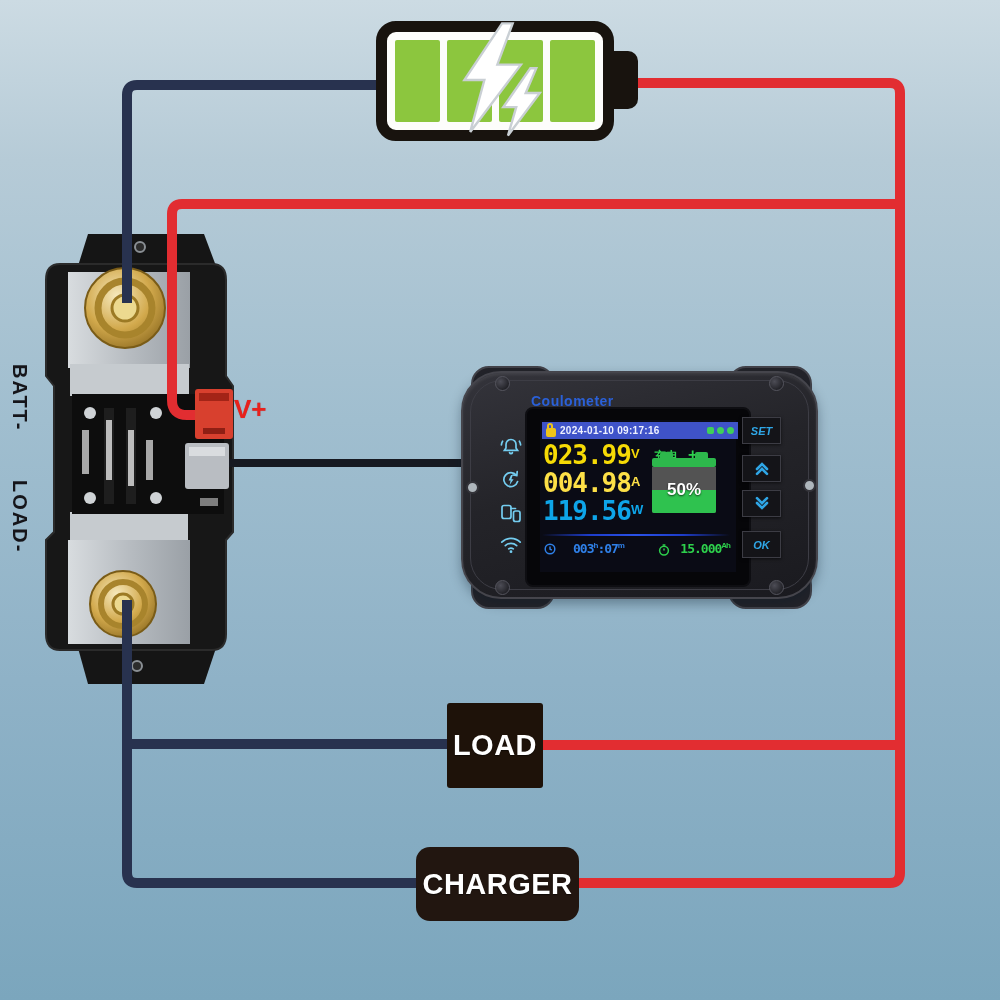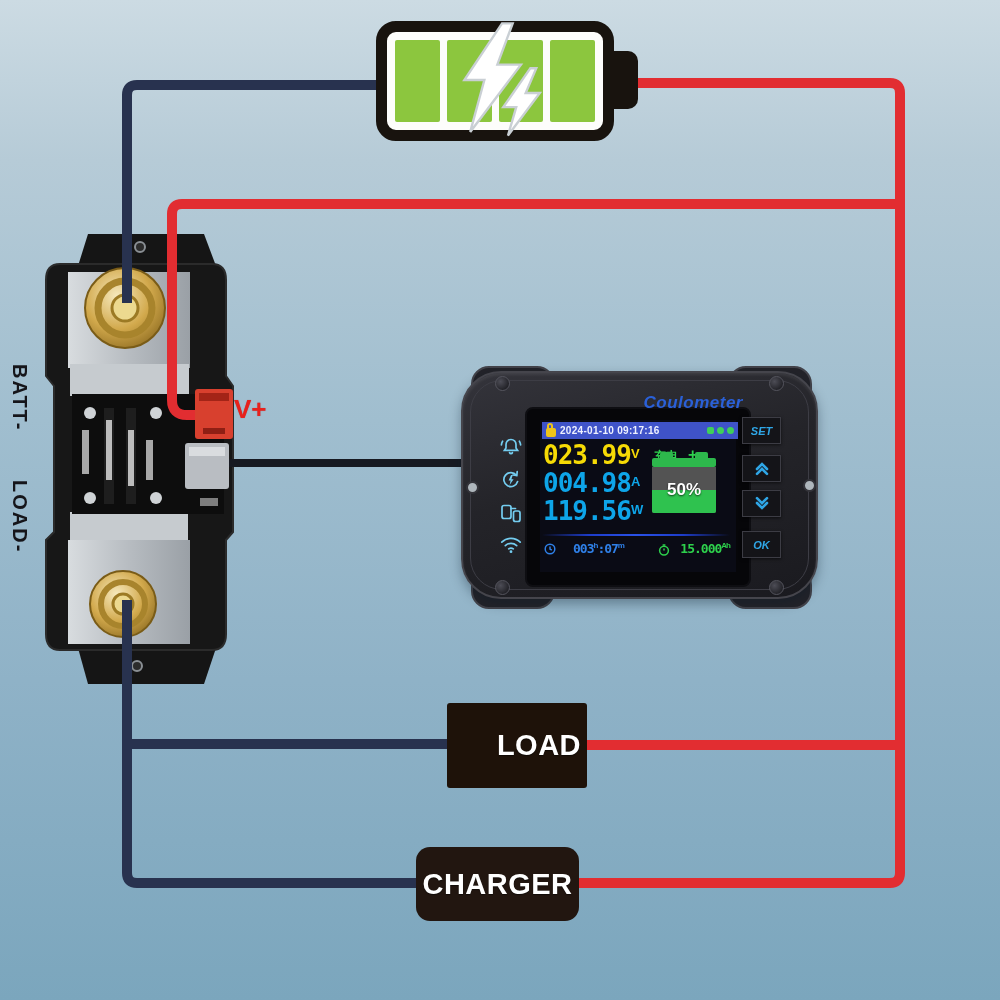--- a/index.html
+++ b/index.html
@@ -18,52 +18,52 @@
 
   
   .vlabel{position:absolute;writing-mode:vertical-rl;font-weight:bold;font-size:20px;color:#15151a;letter-spacing:2px;z-index:4;}
   #batt-minus{left:8px;top:364px;}
   #load-minus{left:8px;top:480px;}
   #vplus{position:absolute;left:234px;top:394px;font-weight:bold;font-size:26px;color:#e8211c;z-index:5;text-shadow:0 0 1px rgba(120,0,0,.4);}
 
   
   .wire-box{position:absolute;display:flex;align-items:center;justify-content:center;color:#fff;
     font-weight:bold;z-index:3;text-shadow:0 1px 1px rgba(0,0,0,.5);}
-  #load-box{left:447px;top:703px;width:96px;height:85px;background:#1e1209;border-radius:3px;font-size:29px;letter-spacing:.5px;padding-left:44px;}
+  #load-box{left:447px;top:703px;width:96px;height:85px;background:#1e1209;border-radius:3px;font-size:29px;letter-spacing:.5px;}
   #charger-box{left:416px;top:847px;width:163px;height:74px;background:#221610;border-radius:14px;font-size:29px;letter-spacing:.5px;}
 
   
   #cm{position:absolute;left:461px;top:371px;width:357px;height:228px;z-index:3;}
   .cm-lobe{position:absolute;width:80px;height:38px;background:#232329;border:2px solid #43434a;border-radius:18px;z-index:0;}
   .cm-body{position:absolute;inset:0;border-radius:40px;z-index:1;
     background:linear-gradient(165deg,#34343b 0%,#242429 45%,#1a1a1f 100%);
     border:2px solid #45454c;box-shadow:inset 0 2px 3px rgba(255,255,255,.08),0 5px 12px rgba(10,25,40,.35);}
   .cm-seam{position:absolute;inset:9px;border-radius:32px;border:1px solid #3d3d45;z-index:2;}
   .cm-screw{position:absolute;width:13px;height:13px;border-radius:50%;z-index:2;
     background:radial-gradient(circle at 35% 35%,#4d4d56,#111115);border:1px solid #55555e;}
-  .cm-title{position:absolute;left:70px;top:22px;width:212px;text-align:right;color:#2a60d8;
-    font-weight:bold;font-size:17px;letter-spacing:.5px;z-index:4;font-style:italic;}
+  .cm-title{position:absolute;left:70px;top:22px;width:212px;text-align:left;color:#2a60d8;
+    font-weight:bold;font-size:14px;letter-spacing:.5px;z-index:4;}
   .cm-hole{position:absolute;width:9px;height:9px;border-radius:50%;background:#aeb6bc;border:2px solid #34343a;z-index:4;}
   .cm-screen{position:absolute;left:64px;top:36px;width:222px;height:176px;background:#060609;
     border-radius:8px;border:2px solid #0e0e12;z-index:3;}
   .lcd{position:absolute;left:13px;top:11px;width:196px;height:152px;background:#0a0b15;}
   .lcd-head{position:absolute;left:2px;top:2px;width:188px;height:17px;background:#3f53c9;
     display:flex;align-items:center;padding:0 4px;gap:4px;}
   .lock{width:10px;height:9px;background:#f0c419;border-radius:2px;position:relative;margin-top:3px;}
   .lock:before{content:"";position:absolute;left:1px;top:-5px;width:6px;height:6px;border:2px solid #f0c419;
     border-bottom:none;border-radius:4px 4px 0 0;box-sizing:border-box;}
   .lcd-date{color:#eef1ff;font-size:10px;font-weight:bold;letter-spacing:.3px;white-space:nowrap;}
   .head-ics{margin-left:auto;display:flex;gap:3px;align-items:center;}
   .hic{width:7px;height:7px;background:#3fcf5a;border-radius:2px;}
   .hic.r{border-radius:50%;}
   .lcd-val{position:absolute;left:3px;font-family:"DejaVu Sans Mono",monospace;font-weight:bold;
     font-size:26px;line-height:26px;letter-spacing:-1px;white-space:nowrap;}
   .lcd-val sup{font-size:13px;letter-spacing:0;font-family:"Liberation Sans",sans-serif;vertical-align:6px;}
   #v-volt{top:21px;color:#f6da05;}
-  #v-curr{top:49px;color:#0ea5e9;}
+  #v-curr{top:49px;color:#fde047;}
   #v-pow{top:77px;color:#0ea5e9;}
   .charge-row{position:absolute;left:114px;top:26px;color:#2ed34e;font-weight:bold;font-size:12px;}
   .charge-row .plus{font-size:16px;margin-left:10px;}
   .soc{position:absolute;left:112px;top:32px;width:64px;}
   .soc-bumps{height:6px;position:relative;}
   .soc-bumps i{position:absolute;top:0;width:13px;height:6px;background:#2db84c;border-radius:2px 2px 0 0;}
   .soc-bumps i:first-child{left:8px;} .soc-bumps i:last-child{left:43px;}
   .soc-top{height:9px;background:#2db84c;border-radius:2px;}
   .soc-bodyx{position:relative;height:46px;background:#535353;border-radius:0 0 2px 2px;overflow:hidden;}
   .soc-fill{position:absolute;left:0;bottom:0;width:100%;height:50%;background:#2fc24f;}

